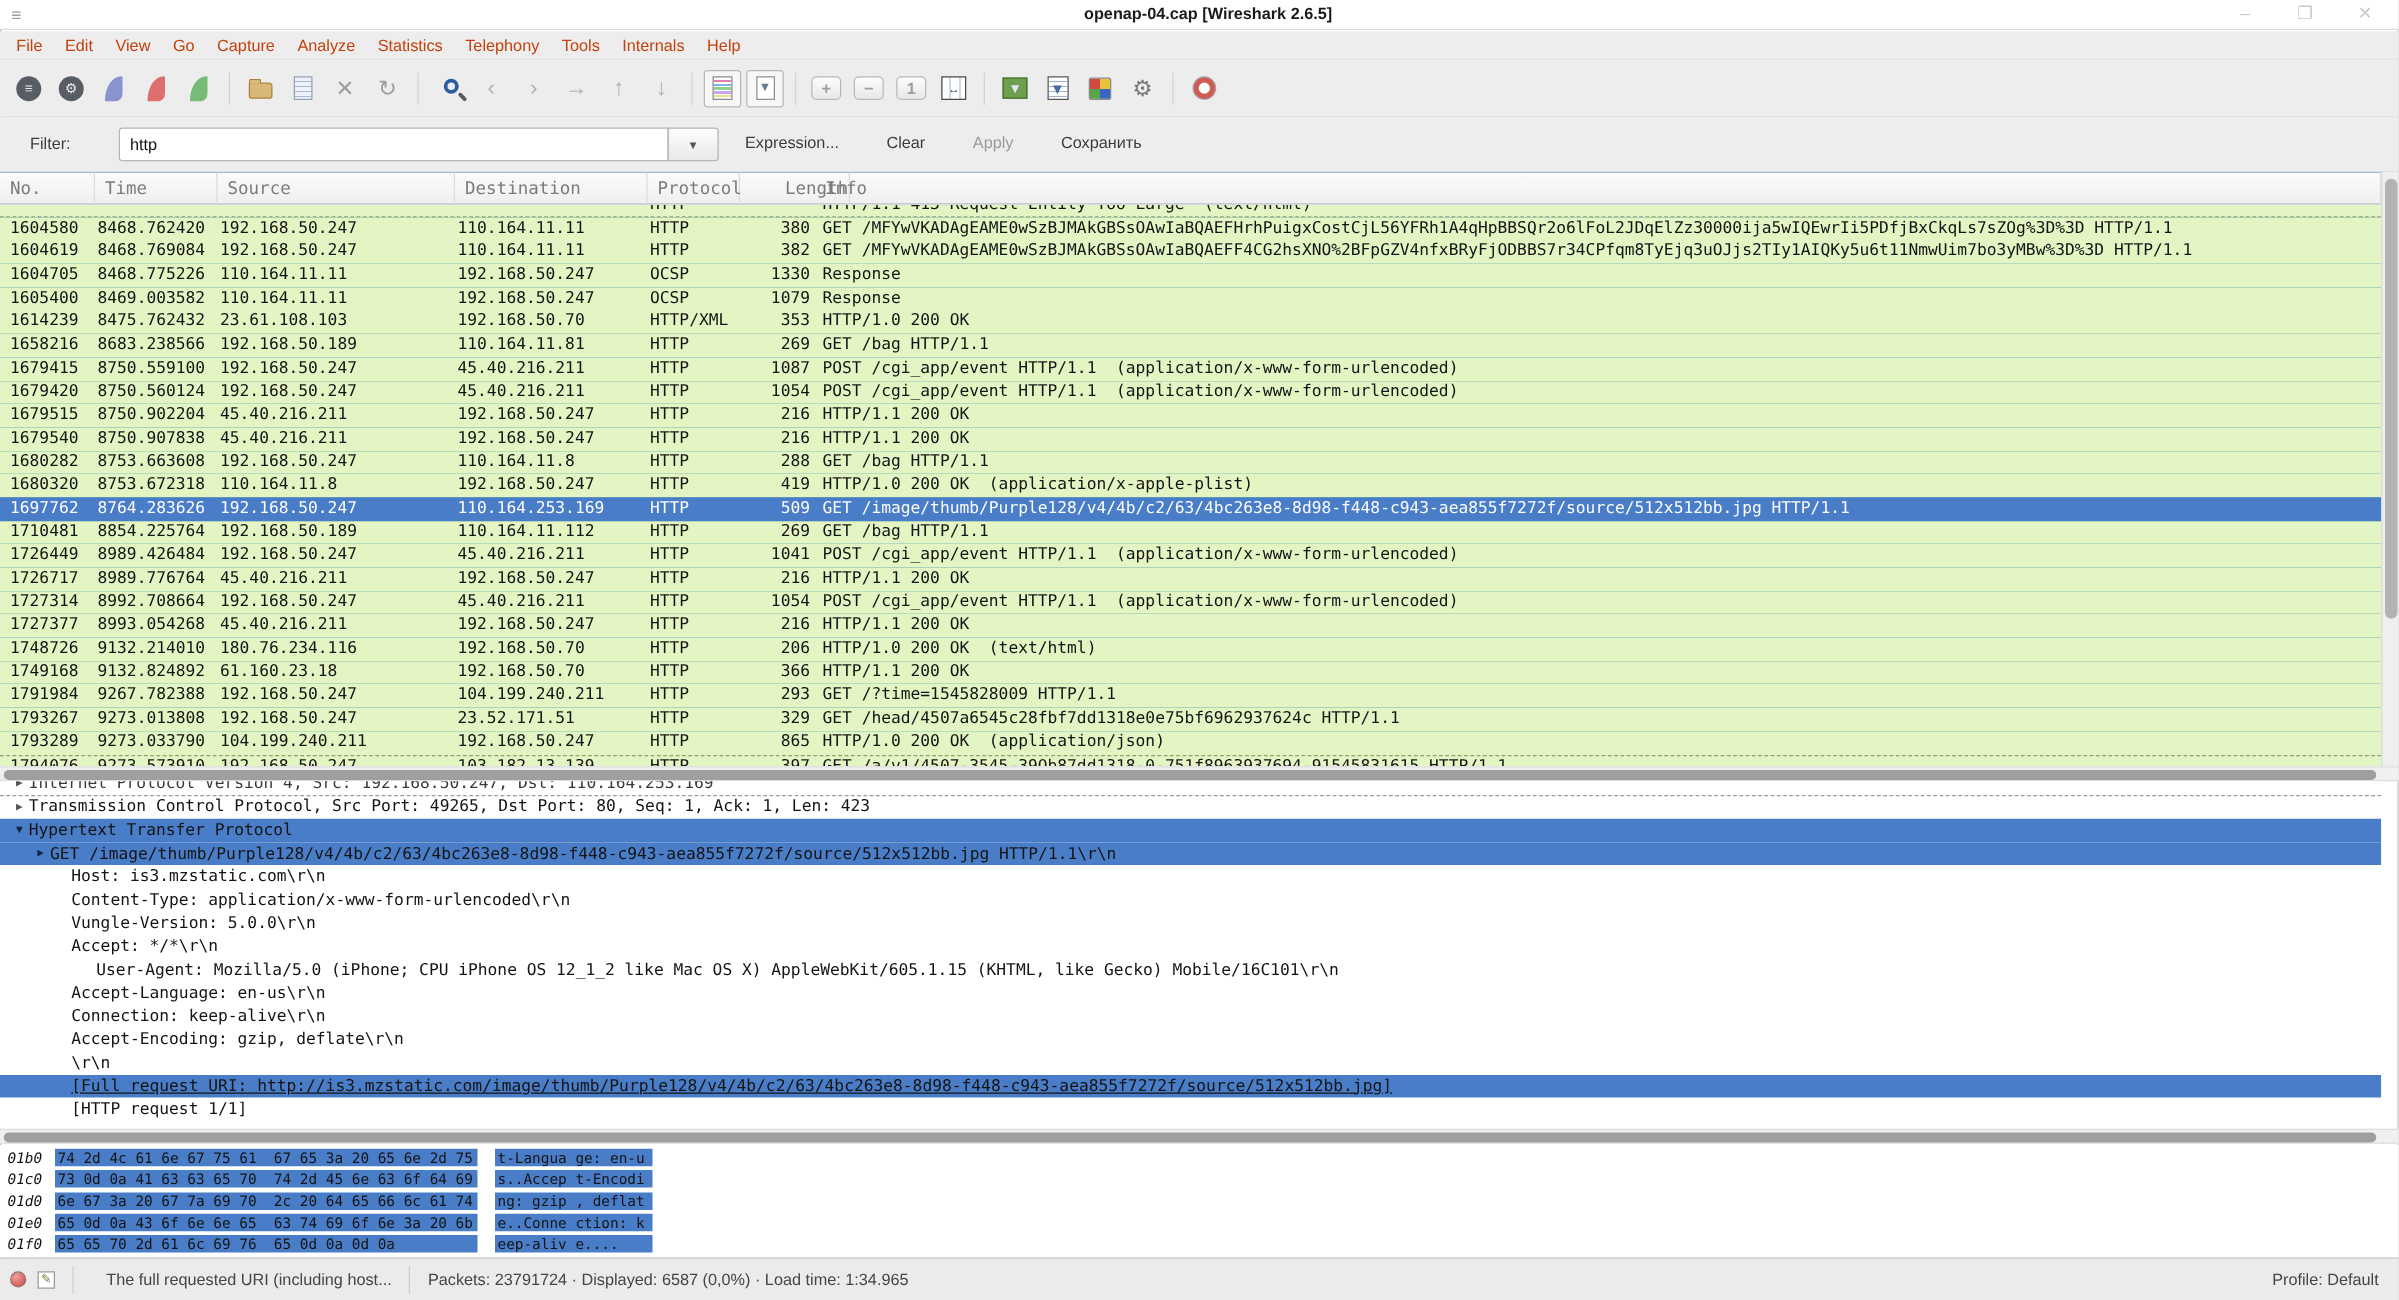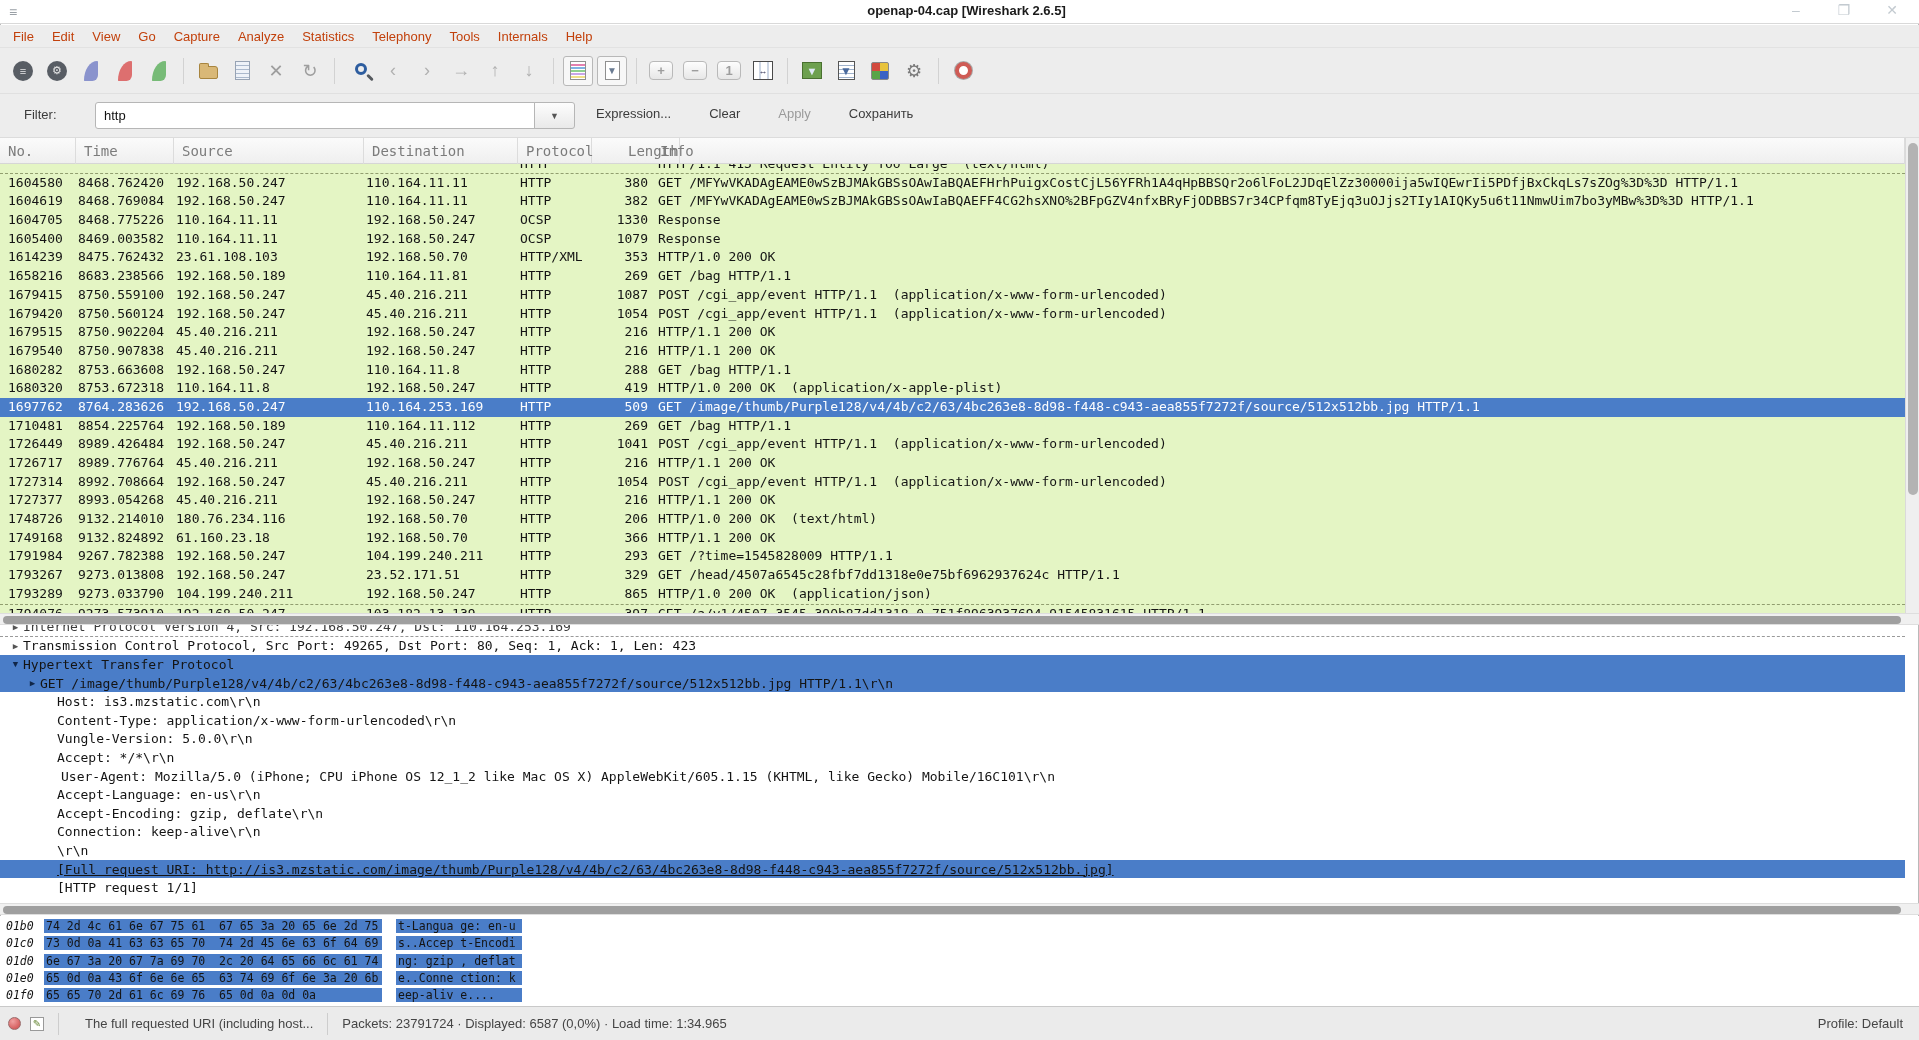--- a/index.html
+++ b/index.html
@@ -317,24 +317,24 @@
 
   <div class="details">
       <div class="dline clip" style="padding-left: 8px;"><span class="darrow">▶</span><span class="dtext">Internet Protocol Version 4, Src: 192.168.50.247, Dst: 110.164.253.169</span></div>
       <div class="dline" style="padding-left: 8px;"><span class="darrow">▶</span><span class="dtext">Transmission Control Protocol, Src Port: 49265, Dst Port: 80, Seq: 1, Ack: 1, Len: 423</span></div>
       <div class="dline sel" style="padding-left: 8px;"><span class="darrow">▼</span><span class="dtext">Hypertext Transfer Protocol</span></div>
       <div class="dline sel" style="padding-left: 25px;"><span class="darrow">▶</span><span class="dtext">GET /image/thumb/Purple128/v4/4b/c2/63/4bc263e8-8d98-f448-c943-aea855f7272f/source/512x512bb.jpg HTTP/1.1\r\n</span></div>
       <div class="dline" style="padding-left: 42px;"><span class="darrow"></span><span class="dtext">Host: is3.mzstatic.com\r\n</span></div>
       <div class="dline" style="padding-left: 42px;"><span class="darrow"></span><span class="dtext">Content-Type: application/x-www-form-urlencoded\r\n</span></div>
       <div class="dline" style="padding-left: 42px;"><span class="darrow"></span><span class="dtext">Vungle-Version: 5.0.0\r\n</span></div>
       <div class="dline" style="padding-left: 42px;"><span class="darrow"></span><span class="dtext">Accept: */*\r\n</span></div>
-      <div class="dline" style="padding-left: 46px;"><span class="darrow"></span><span class="dtext">User-Agent: Mozilla/5.0 (iPhone; CPU iPhone OS 12_1_2 like Mac OS X) AppleWebKit/605.1.15 (KHTML, like Gecko) Mobile/16C101\r\n</span></div>
+      <div class="dline" style="padding-left: 62px;"><span class="darrow"></span><span class="dtext">User-Agent: Mozilla/5.0 (iPhone; CPU iPhone OS 12_1_2 like Mac OS X) AppleWebKit/605.1.15 (KHTML, like Gecko) Mobile/16C101\r\n</span></div>
       <div class="dline" style="padding-left: 42px;"><span class="darrow"></span><span class="dtext">Accept-Language: en-us\r\n</span></div>
+      <div class="dline" style="padding-left: 42px;"><span class="darrow"></span><span class="dtext">Connection: keep-alive\r\n</span></div>
       <div class="dline" style="padding-left: 42px;"><span class="darrow"></span><span class="dtext">Accept-Encoding: gzip, deflate\r\n</span></div>
-      <div class="dline" style="padding-left: 42px;"><span class="darrow"></span><span class="dtext">Connection: keep-alive\r\n</span></div>
       <div class="dline" style="padding-left: 42px;"><span class="darrow"></span><span class="dtext">\r\n</span></div>
       <div class="dline sel" style="padding-left: 42px;"><span class="darrow"></span><span class="dtext underline">[Full request URI: http://is3.mzstatic.com/image/thumb/Purple128/v4/4b/c2/63/4bc263e8-8d98-f448-c943-aea855f7272f/source/512x512bb.jpg]</span></div>
       <div class="dline" style="padding-left: 42px;"><span class="darrow"></span><span class="dtext">[HTTP request 1/1]</span></div>
     </div>
 
   <div class="hscroll" style="top:903px">
     <div class="hthumb" style="width:1898px"></div>
   </div>
 
   <div class="hexpane">

